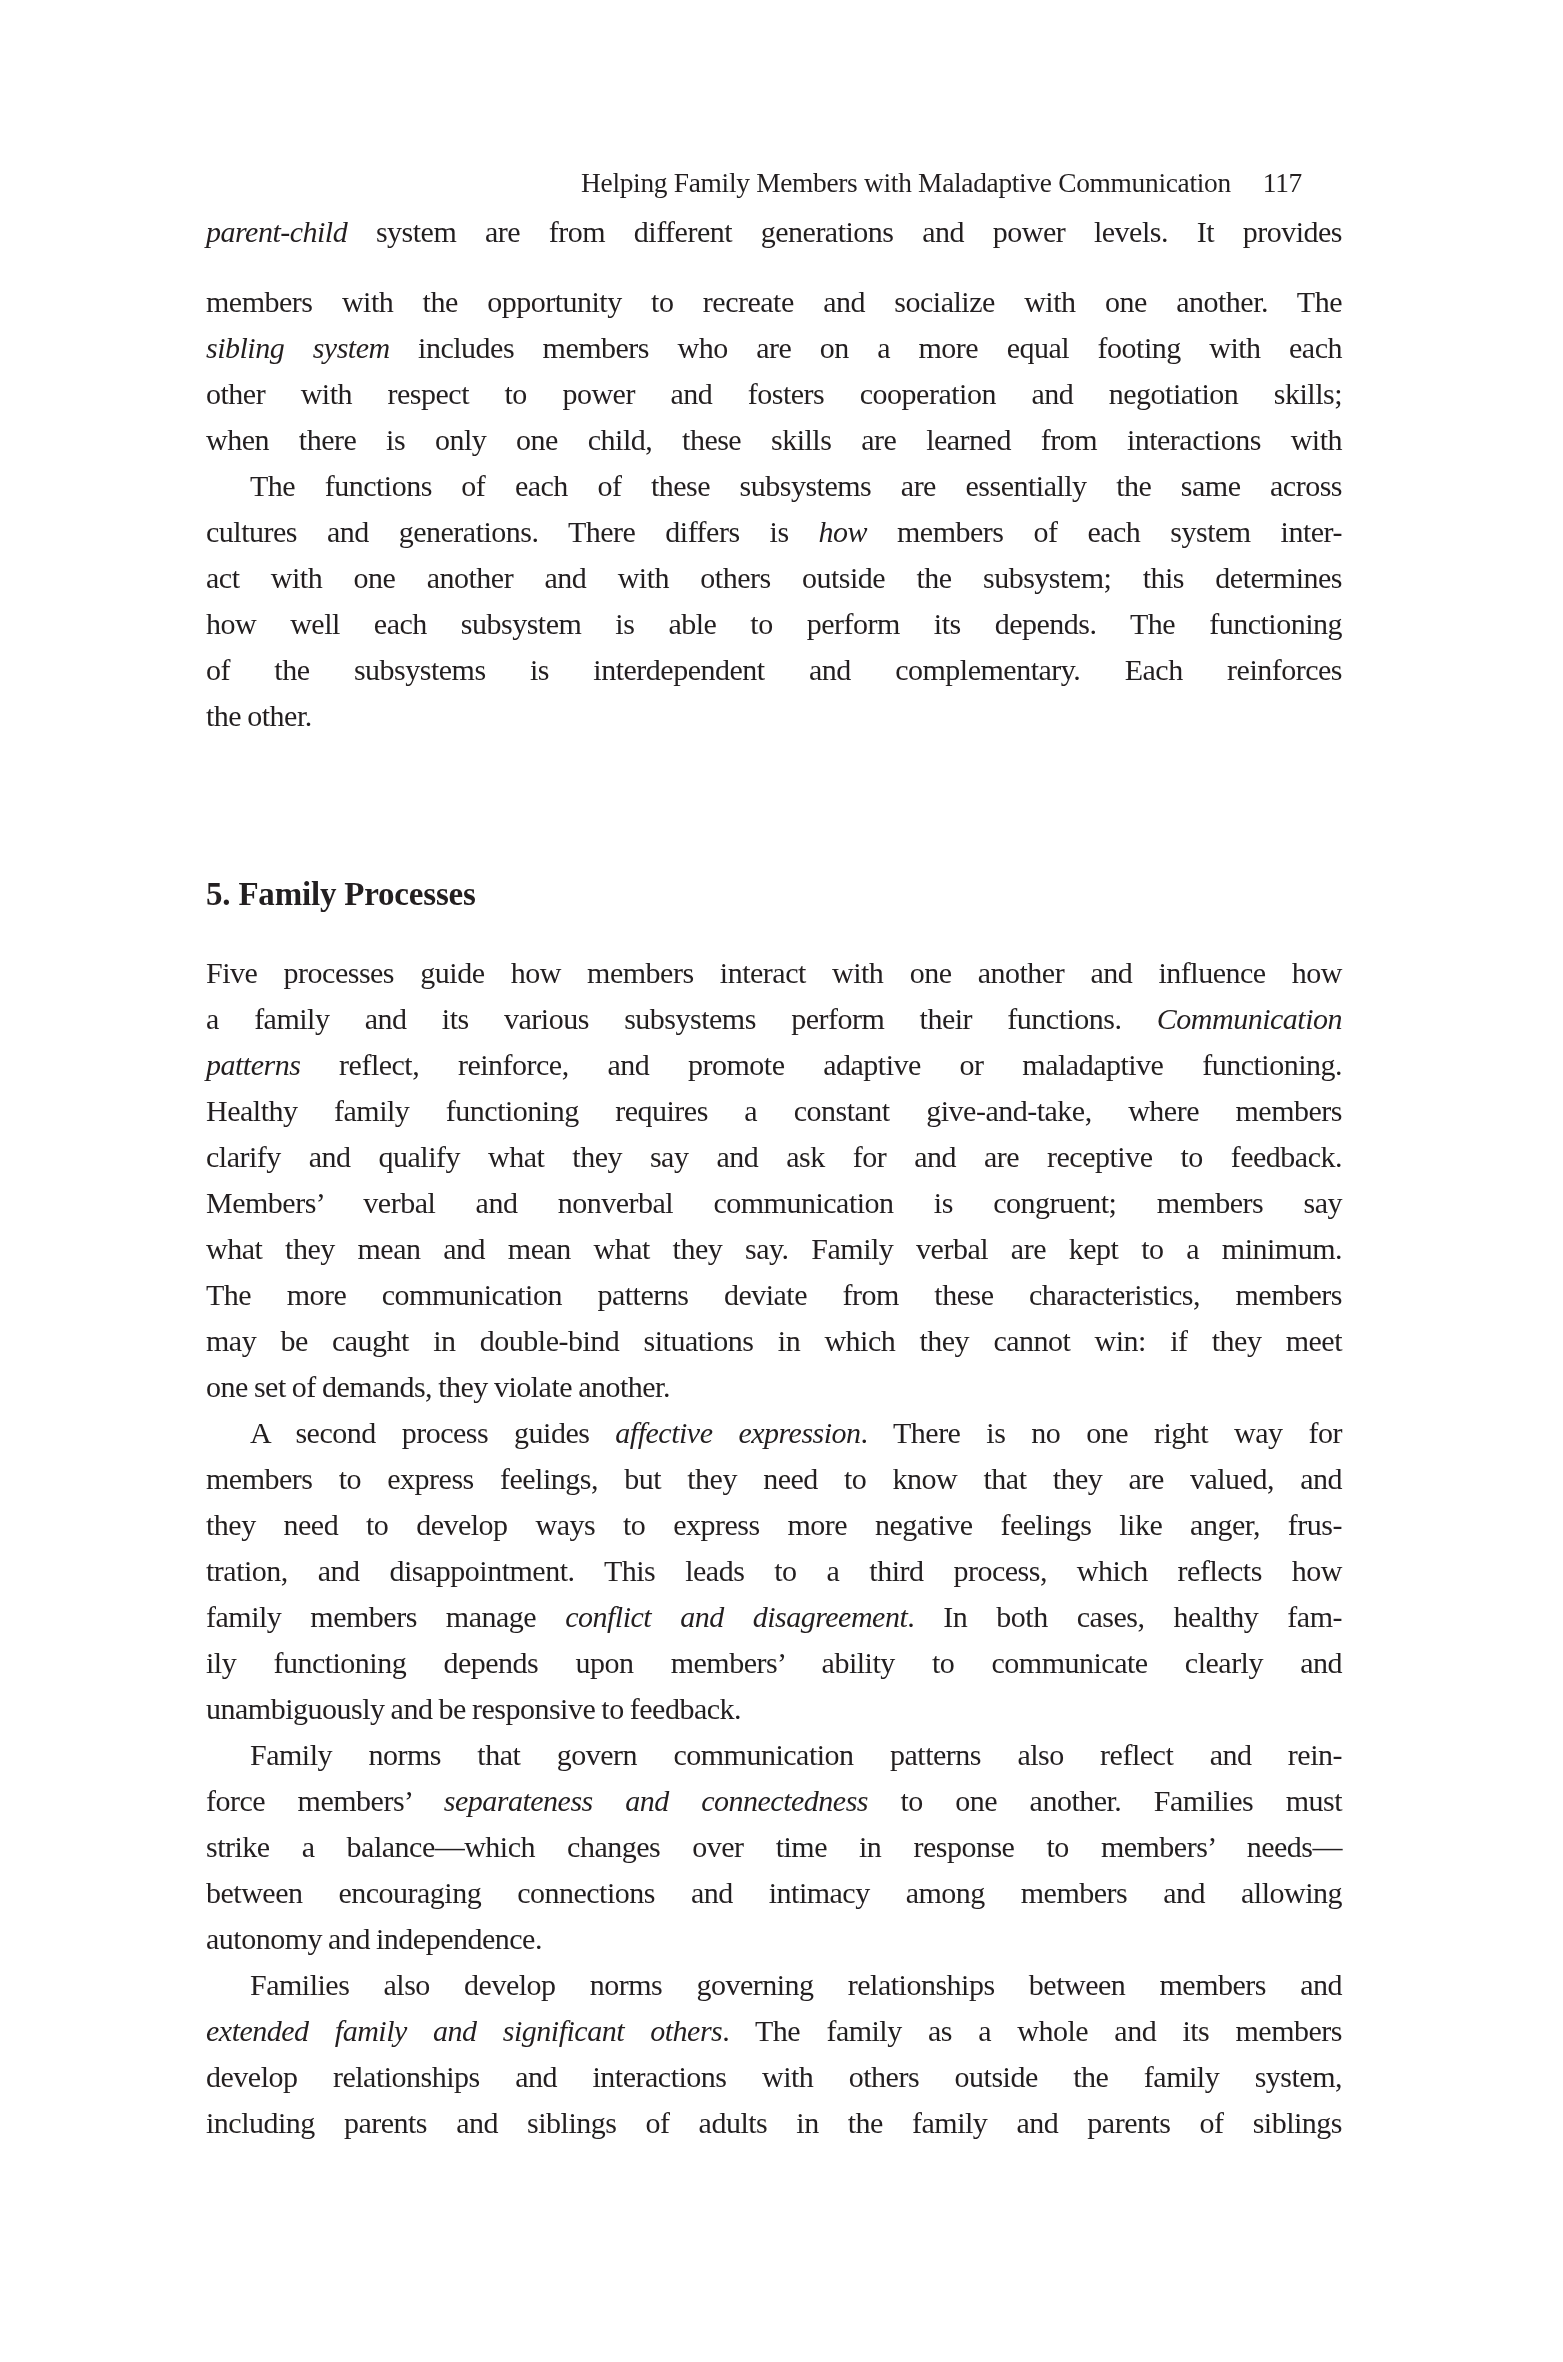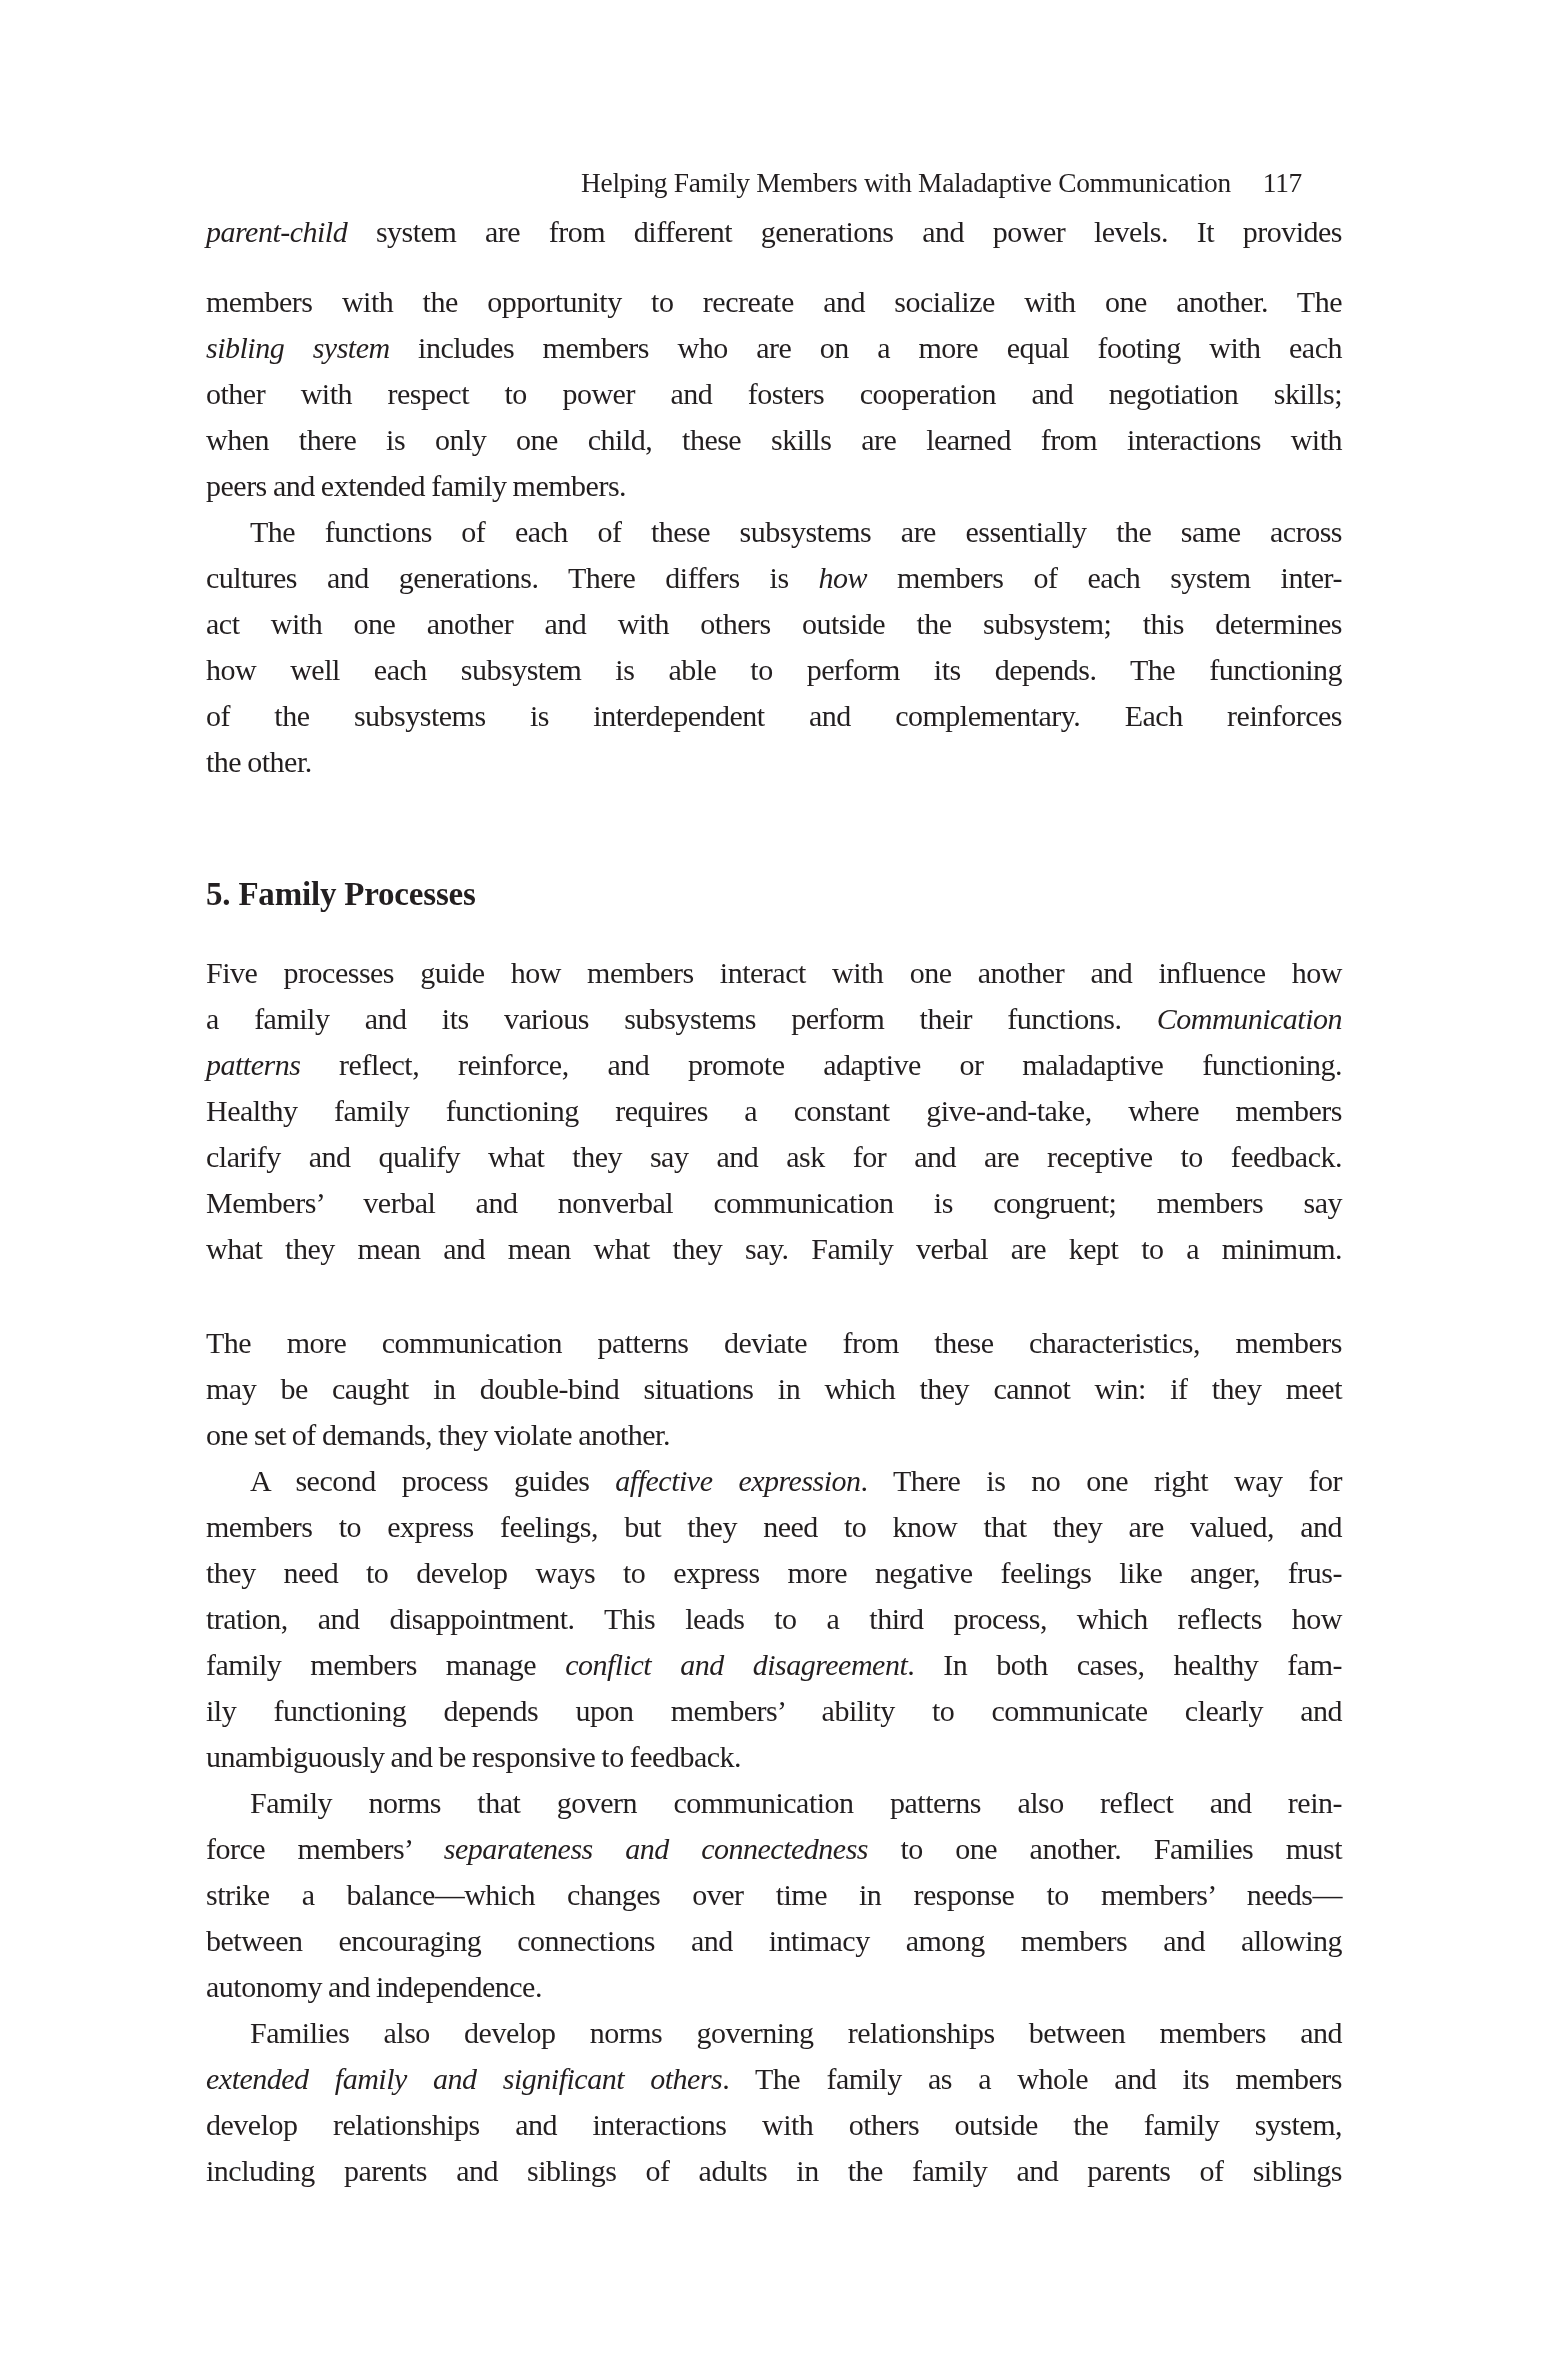--- a/index.html
+++ b/index.html
@@ -37,23 +37,20 @@
         <span style="display: block; text-align: justify; text-align-last: justify; white-space: normal; margin-top: 24px;"><span>members with the opportunity to recreate and socialize with one another. The</span></span>
       </div>
       <div class="line">
         <span style="display: block; text-align: justify; text-align-last: justify; white-space: normal;"><em>sibling system</em><span> includes members who are on a more equal footing with each</span></span>
       </div>
       <div class="line">
         <span style="display: block; text-align: justify; text-align-last: justify; white-space: normal;"><span>other with respect to power and fosters cooperation and negotiation skills;</span></span>
       </div>
       <div class="line">
         <span style="display: block; text-align: justify; text-align-last: justify; white-space: normal;"><span>when there is only one child, these skills are learned from interactions with</span></span>
-      </div>
-      <div class="line last">
-        <span style="display: block; text-align: left; text-align-last: left; white-space: normal;"><span>peers and extended family members.</span></span>
       </div>
     </div>
     <div>
       <div class="line indent">
         <span style="display: block; text-align: justify; text-align-last: justify; white-space: normal;"><span>The functions of each of these subsystems are essentially the same across</span></span>
       </div>
       <div class="line">
         <span style="display: block; text-align: justify; text-align-last: justify; white-space: normal;"><span>cultures and generations. There differs is </span><em>how</em><span> members of each system inter-</span></span>
       </div>
       <div class="line">
@@ -90,21 +87,21 @@
       <div class="line">
         <span style="display: block; text-align: justify; text-align-last: justify; white-space: normal;"><span>clarify and qualify what they say and ask for and are receptive to feedback.</span></span>
       </div>
       <div class="line">
         <span style="display: block; text-align: justify; text-align-last: justify; white-space: normal;"><span>Members’ verbal and nonverbal communication is congruent; members say</span></span>
       </div>
       <div class="line">
         <span style="display: block; text-align: justify; text-align-last: justify; white-space: normal;"><span>what they mean and mean what they say. Family verbal are kept to a minimum.</span></span>
       </div>
       <div class="line">
-        <span style="display: block; text-align: justify; text-align-last: justify; white-space: normal; margin-top: 48px;"><span>The more communication patterns deviate from these characteristics, members</span></span>
+        <span style="display: block; text-align: justify; text-align-last: justify; white-space: normal;"><span>The more communication patterns deviate from these characteristics, members</span></span>
       </div>
       <div class="line">
         <span style="display: block; text-align: justify; text-align-last: justify; white-space: normal;"><span>may be caught in double-bind situations in which they cannot win: if they meet</span></span>
       </div>
       <div class="line last">
         <span style="display: block; text-align: left; text-align-last: left; white-space: normal;"><span>one set of demands, they violate another.</span></span>
       </div>
     </div>
     <div>
       <div class="line indent">

